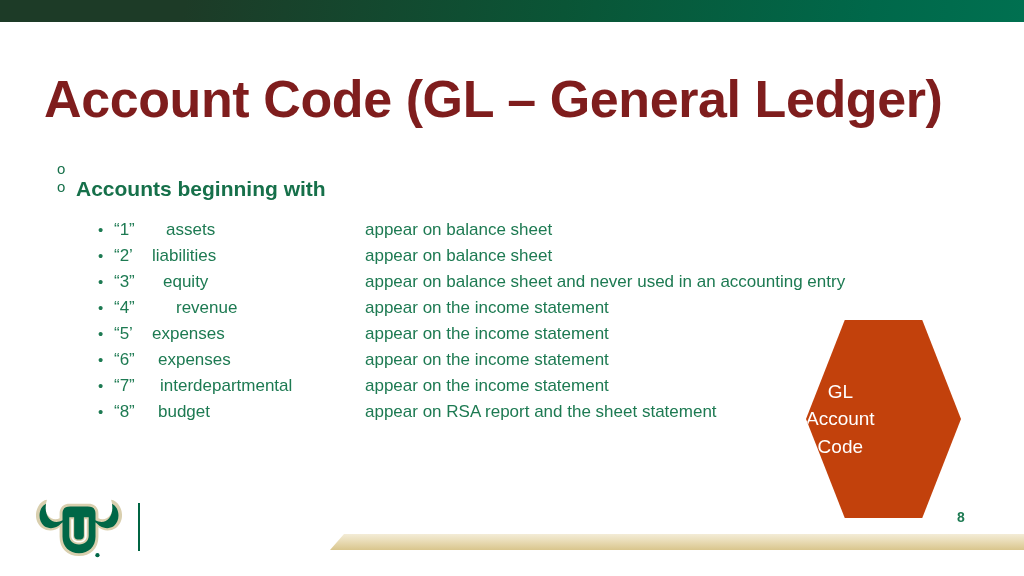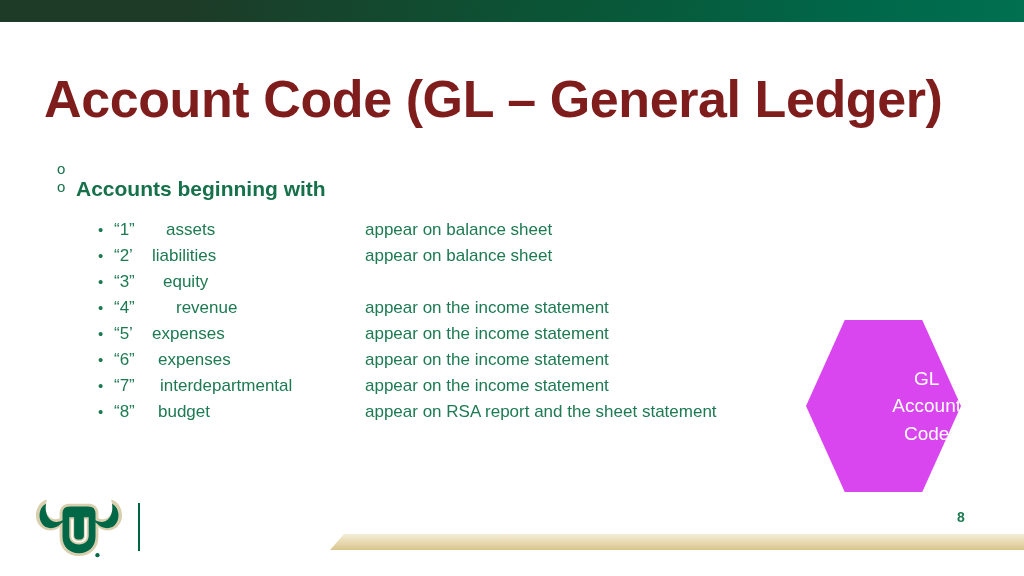--- a/index.html
+++ b/index.html
@@ -115,27 +115,27 @@
   
   .hex-wrap {
     position: absolute;
     left: 806px;
     top: 320px;
     width: 155px;
     height: 162px;
   }
   .hex {
     width: 155px;
-    height: 172px;
-    background: #d946ef;
+    height: 198px;
+    background: #c2410c;
     -webkit-clip-path: polygon(25% 0%, 75% 0%, 100% 50%, 75% 100%, 25% 100%, 0% 50%);
     clip-path: polygon(25% 0%, 75% 0%, 100% 50%, 75% 100%, 25% 100%, 0% 50%);
     display: flex;
     align-items: center;
-    justify-content: flex-end;
+    justify-content: flex-start;
   }
   .hex-label {
     color: #ffffff;
     font-size: 19px;
     line-height: 1.45;
     text-align: center;
     white-space: pre-line;
   }
 
   
@@ -242,20 +242,21 @@
       <span class="dot">•</span>
       <span class="code">“2’</span>
       <span class="term term-b">liabilities</span>
       <span class="desc">appear on balance sheet</span>
     </div>
 
     <div class="sub-row">
       <span class="dot">•</span>
       <span class="code">“3”</span>
       <span class="term term-c">equity</span>
+      <span class="desc">appear on balance sheet and never used in an accounting entry</span>
     </div>
 
     <div class="sub-row">
       <span class="dot">•</span>
       <span class="code">“4”</span>
       <span class="term term-d">revenue</span>
       <span class="desc">appear on the income statement</span>
     </div>
 
     <div class="sub-row">

